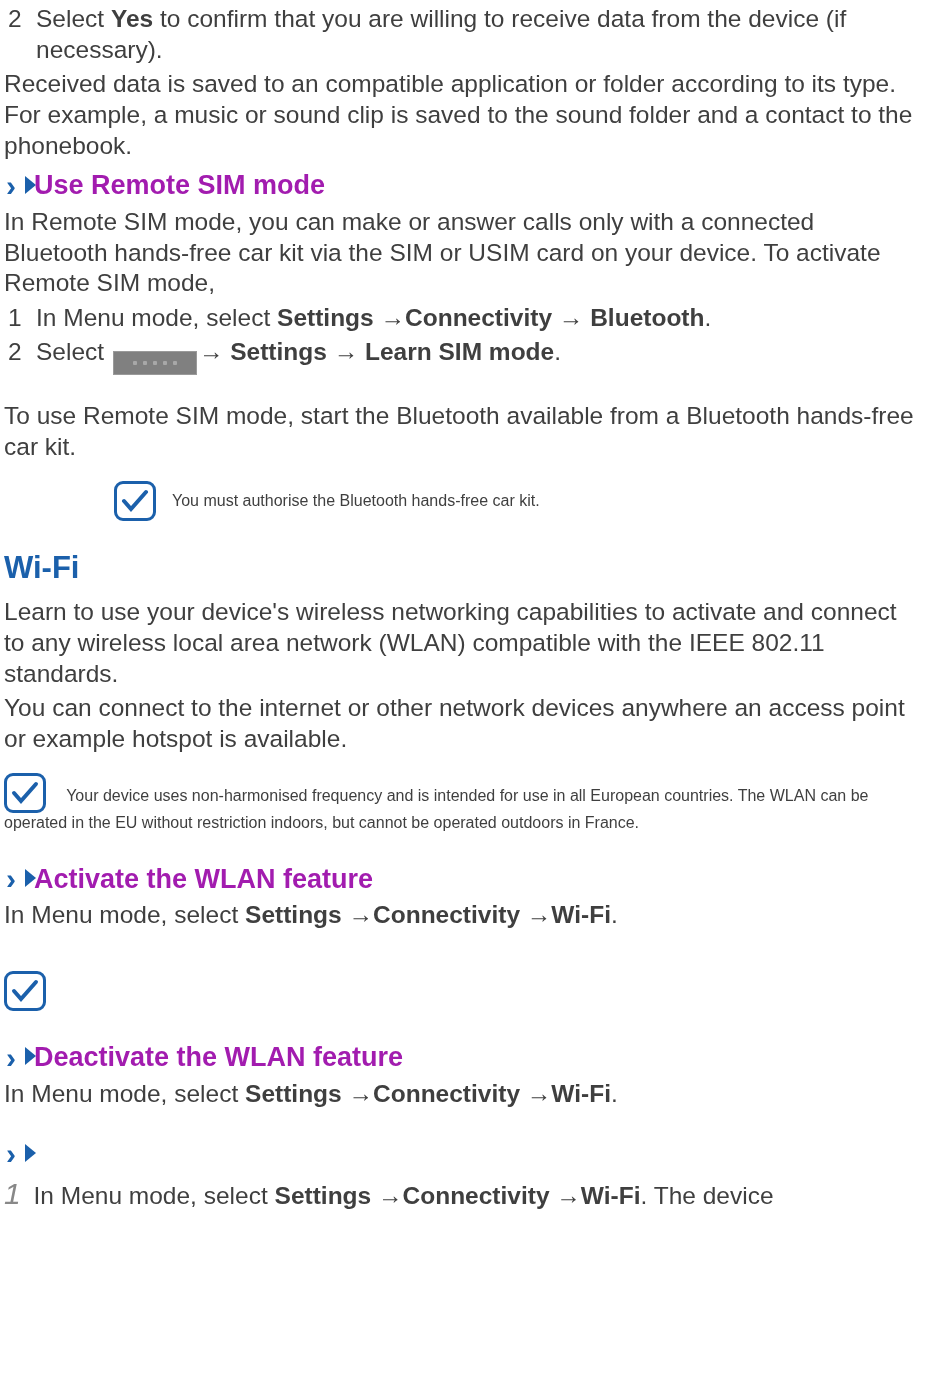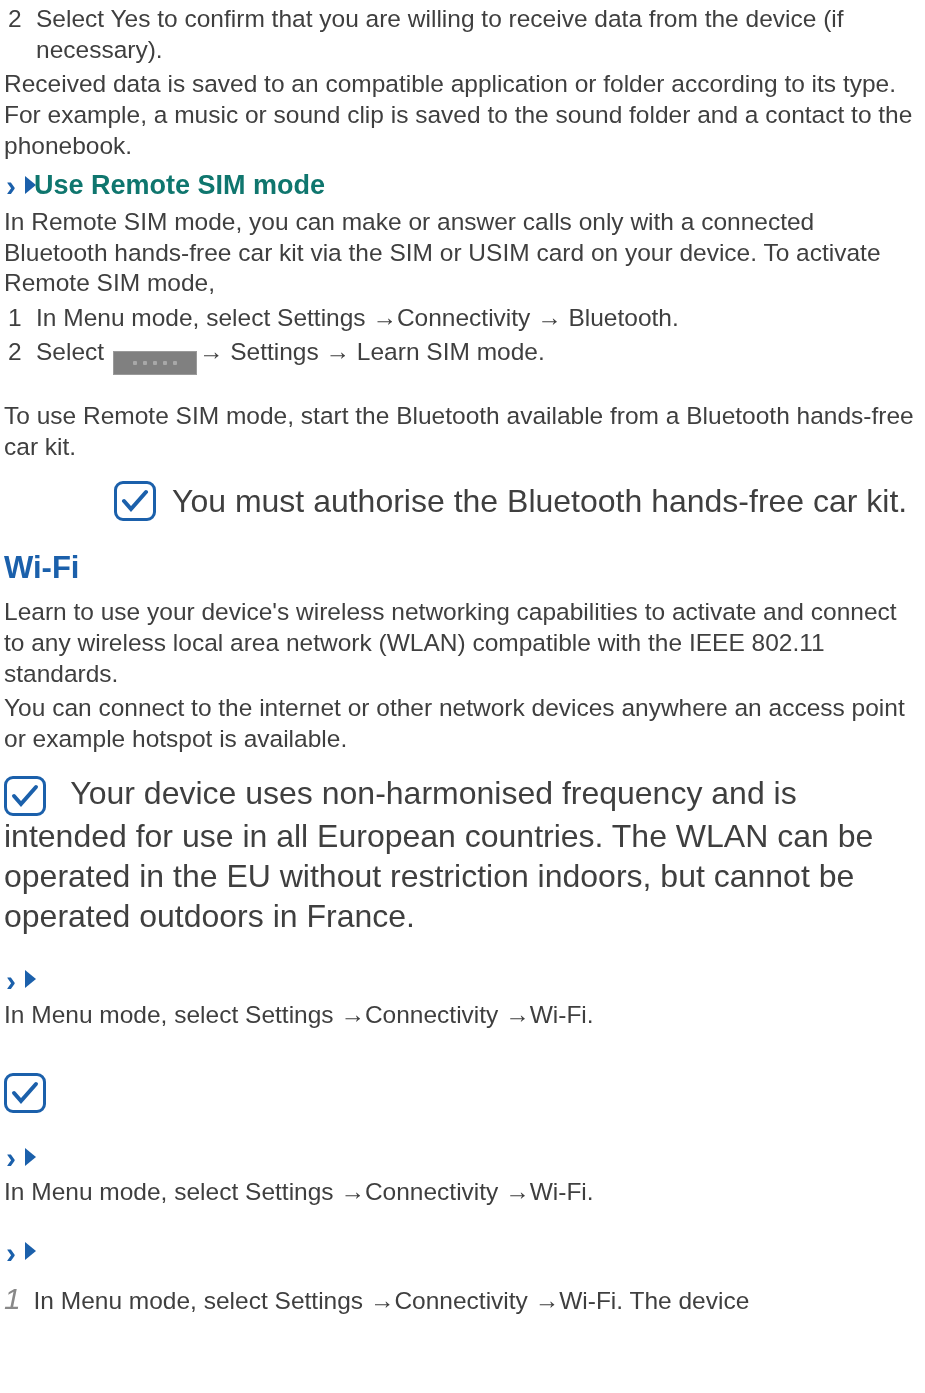--- a/index.html
+++ b/index.html
@@ -15,37 +15,37 @@
     font-size: 24.5px;
     margin: 4px 0;
   }
   .list-item { display: flex; margin: 4px 0; padding-left: 4px; }
   .list-num {
     font-size: 24.5px;
     width: 28px;
     flex-shrink: 0;
   }
   .list-body { font-size: 24.5px; flex: 1; }
-  .bold { font-weight: normal; }
+  .bold { font-weight: bold; }
   .chevron-row {
     display: flex;
     align-items: center;
     margin-top: 8px;
   }
   .chevron-glyph {
     color: #1b60ab;
     font-size: 30px;
     font-weight: bold;
     padding: 0 8px 0 2px;
     line-height: 1;
   }
   .solid-chevron svg { width:14px; height:22px; vertical-align:-2px; margin-right:-4px;}
   .sub-heading {
     font-size: 27px;
-    color: #0f766e;
+    color: #a21caf;
     font-weight: bold;
   }
   .section-heading {
     font-size: 31px;
     color: #1b60ab;
     font-weight: bold;
     margin-top: 28px;
     margin-bottom: 10px;
   }
   .arrow { }
@@ -80,21 +80,21 @@
     width:24px; height:24px;
     border-left:4px solid #1b60ab;
     border-bottom:4px solid #1b60ab;
     border-radius:0 0 0 4px;
     transform:rotate(-45deg);
     transform-origin:left bottom;
     box-sizing:border-box;
     display:none;
   }
   .note-icon svg{position:absolute;left:4px;top:5px;width:28px;height:24px;}
-  .note-block { margin:18px 0 4px 0; font-size:32px; }
+  .note-block { margin:18px 0 4px 0; font-size:16px; }
   .note-indent { padding-left:110px; display:flex; align-items:center; }
   .italic-num { font-style: italic; font-size:30px; color:#888; font-weight:300; padding-right:6px;}
   .spacer-md { height:18px; }
 </style>
 </head>
 <body>
 
 <div class="list-item">
   <div class="list-num">2</div>
   <div class="list-body">
@@ -156,47 +156,49 @@
   <span>Your device uses non-harmonised frequency and is intended for use in all European countries. The WLAN can be operated in the EU without restriction indoors, but cannot be operated outdoors in France.</span>
 </div>
 
 <div class="spacer-md"></div>
 
 <div class="chevron-row">
   <span class="chevron-glyph">›</span>
   <span class="solid-chevron"><svg viewBox="0 0 14 22">
         <polygon fill="#1b60ab" points="1,2 12,11 1,20"></polygon>
       </svg></span>
+  <span class="sub-heading">Activate the WLAN feature</span>
 </div>
 <div class="para">
   <span>In Menu mode, select </span><span class="bold">Settings </span><span class="bold arrow">→</span><span class="bold">Connectivity </span><span class="bold arrow">→</span><span class="bold">Wi-Fi</span><span>.</span>
 </div>
 
 <div class="spacer-md"></div>
 <div class="note-block">
   <span class="note-icon"><svg viewBox="0 0 28 24">
         <path fill="none" stroke="#1b60ab" stroke-width="4" stroke-linecap="round" d="M3 12 L10 20 L25 3"></path>
       </svg></span>
 </div>
 
 <div class="spacer-md"></div>
 
 <div class="chevron-row">
   <span class="chevron-glyph">›</span>
   <span class="solid-chevron"><svg viewBox="0 0 14 22">
         <polygon fill="#1b60ab" points="1,2 12,11 1,20"></polygon>
       </svg></span>
+  <span class="sub-heading">Deactivate the WLAN feature</span>
 </div>
 <div class="para">
   <span>In Menu mode, select </span><span class="bold">Settings </span><span class="bold arrow">→</span><span class="bold">Connectivity </span><span class="bold arrow">→</span><span class="bold">Wi-Fi</span><span>.</span>
 </div>
 
 <div class="spacer-md"></div>
 
 <div class="chevron-row">
   <span class="chevron-glyph">›</span>
   <span class="solid-chevron"><svg viewBox="0 0 14 22">
         <polygon fill="#1b60ab" points="1,2 12,11 1,20"></polygon>
       </svg></span>
 </div>
-<div class="para" style="margin-top:12px;">
+<div class="para" style="margin-top:6px;">
   <span class="italic-num">1</span><span> In Menu mode, select </span><span class="bold">Settings </span><span class="bold arrow">→</span><span class="bold">Connectivity </span><span class="bold arrow">→</span><span class="bold">Wi-Fi</span><span>. The device</span>
 </div>
 
 </body></html>

